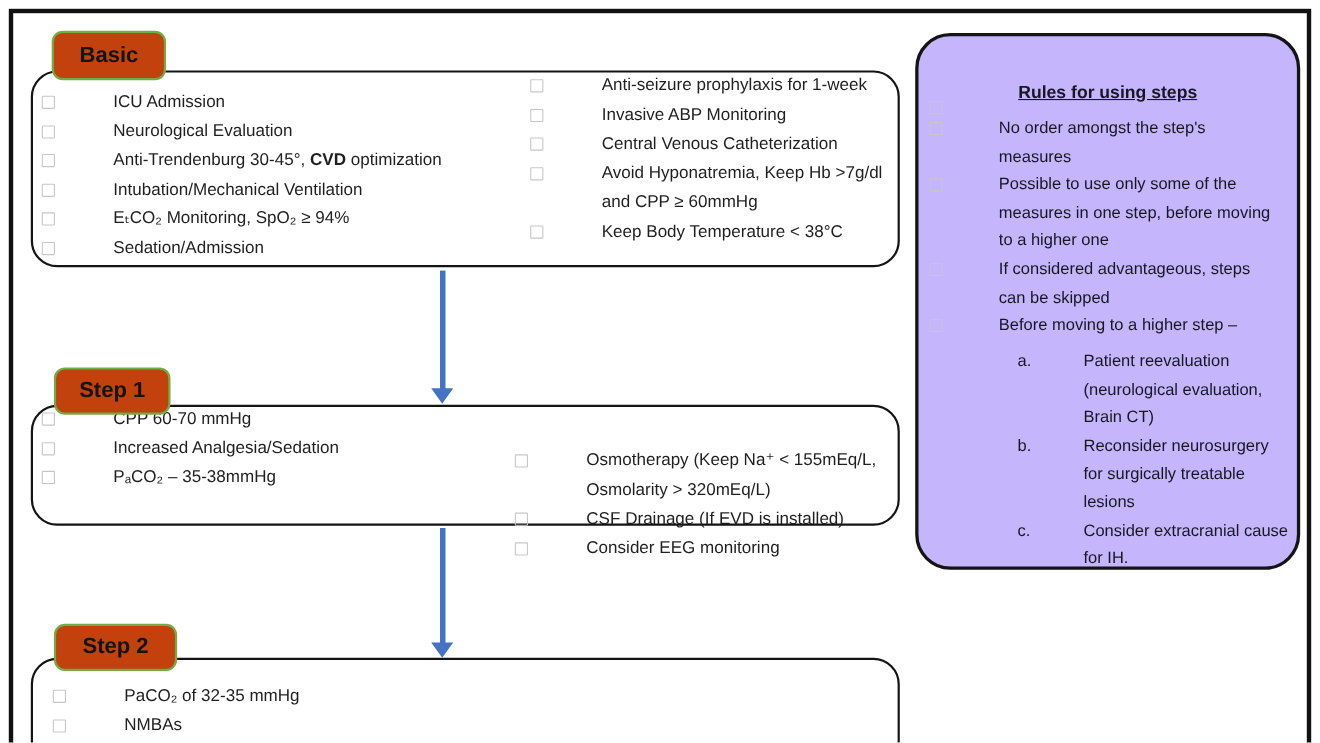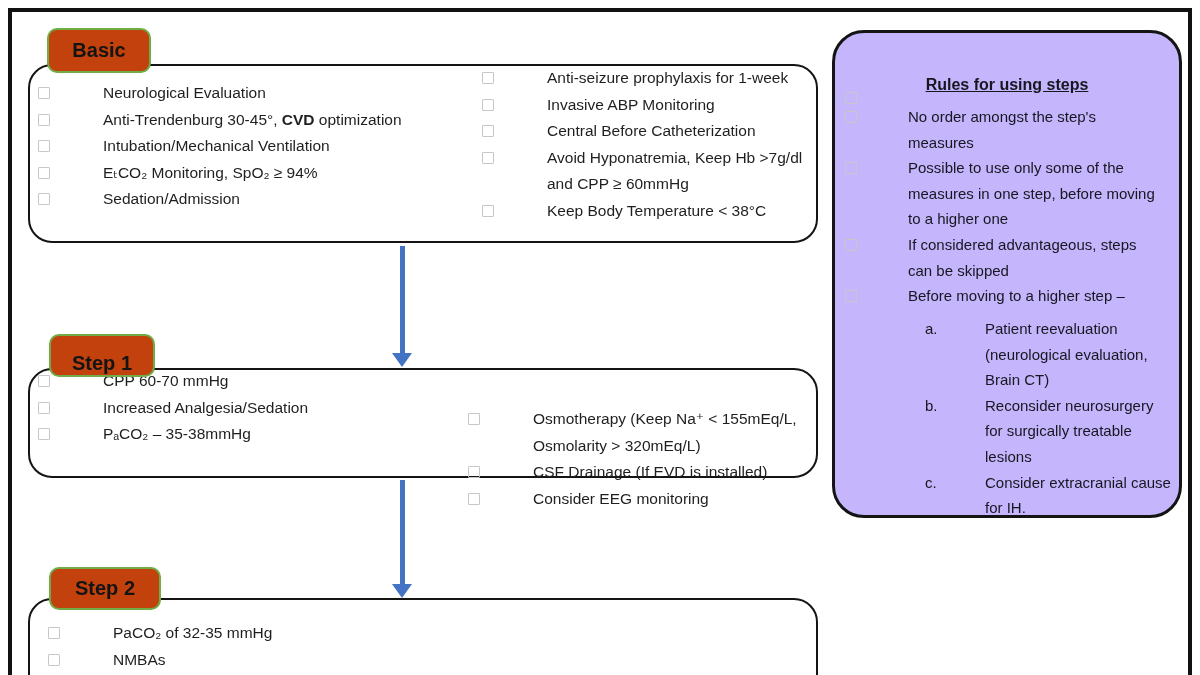--- a/index.html
+++ b/index.html
@@ -111,20 +111,24 @@
 <body style="--arrow-blue: #4472C4;">
 
 <div class="frame"></div>
 
 <div class="stepbox" id="box-basic"></div>
 <div class="tab" id="tab-basic" style="border-color: rgb(112, 173, 71);">
   <span>Basic</span>
 </div>
 <div class="list gap26" id="list-basic-left">
 
+    <div class="item">
+      <span class="cbx"></span>
+      <span class="txt">ICU Admission</span>
+    </div>
 
     <div class="item">
       <span class="cbx"></span>
       <span class="txt">Neurological Evaluation</span>
     </div>
 
     <div class="item">
       <span class="cbx"></span>
       <span class="txt">Anti-Trendenburg 30-45°, <b>CVD</b> optimization</span>
     </div>
@@ -151,42 +155,42 @@
       <span class="txt">Anti-seizure prophylaxis for 1-week</span>
     </div>
 
     <div class="item">
       <span class="cbx"></span>
       <span class="txt">Invasive ABP Monitoring</span>
     </div>
 
     <div class="item">
       <span class="cbx"></span>
-      <span class="txt">Central Before Catheterization</span>
+      <span class="txt">Central Venous Catheterization</span>
     </div>
 
     <div class="item">
       <span class="cbx"></span>
       <span class="txt">Avoid Hyponatremia, Keep Hb &gt;7g/dl
 and CPP ≥ 60mmHg</span>
     </div>
 
     <div class="item">
       <span class="cbx"></span>
       <span class="txt">Keep Body Temperature &lt; 38°C</span>
     </div>
   </div>
 
 <div class="arrow" id="arrow-1">
   <div class="shaft"></div>
   <div class="head"></div>
 </div>
 
 <div class="stepbox" id="box-step1"></div>
-<div class="tab" id="tab-step1" style="border-color: rgb(112, 173, 71); align-items: flex-end;">
+<div class="tab" id="tab-step1" style="border-color: rgb(112, 173, 71);">
   <span>Step 1</span>
 </div>
 <div class="list gap26" id="list-step1-left">
 
     <div class="item">
       <span class="cbx"></span>
       <span class="txt">CPP 60-70 mmHg</span>
     </div>
 
     <div class="item">

